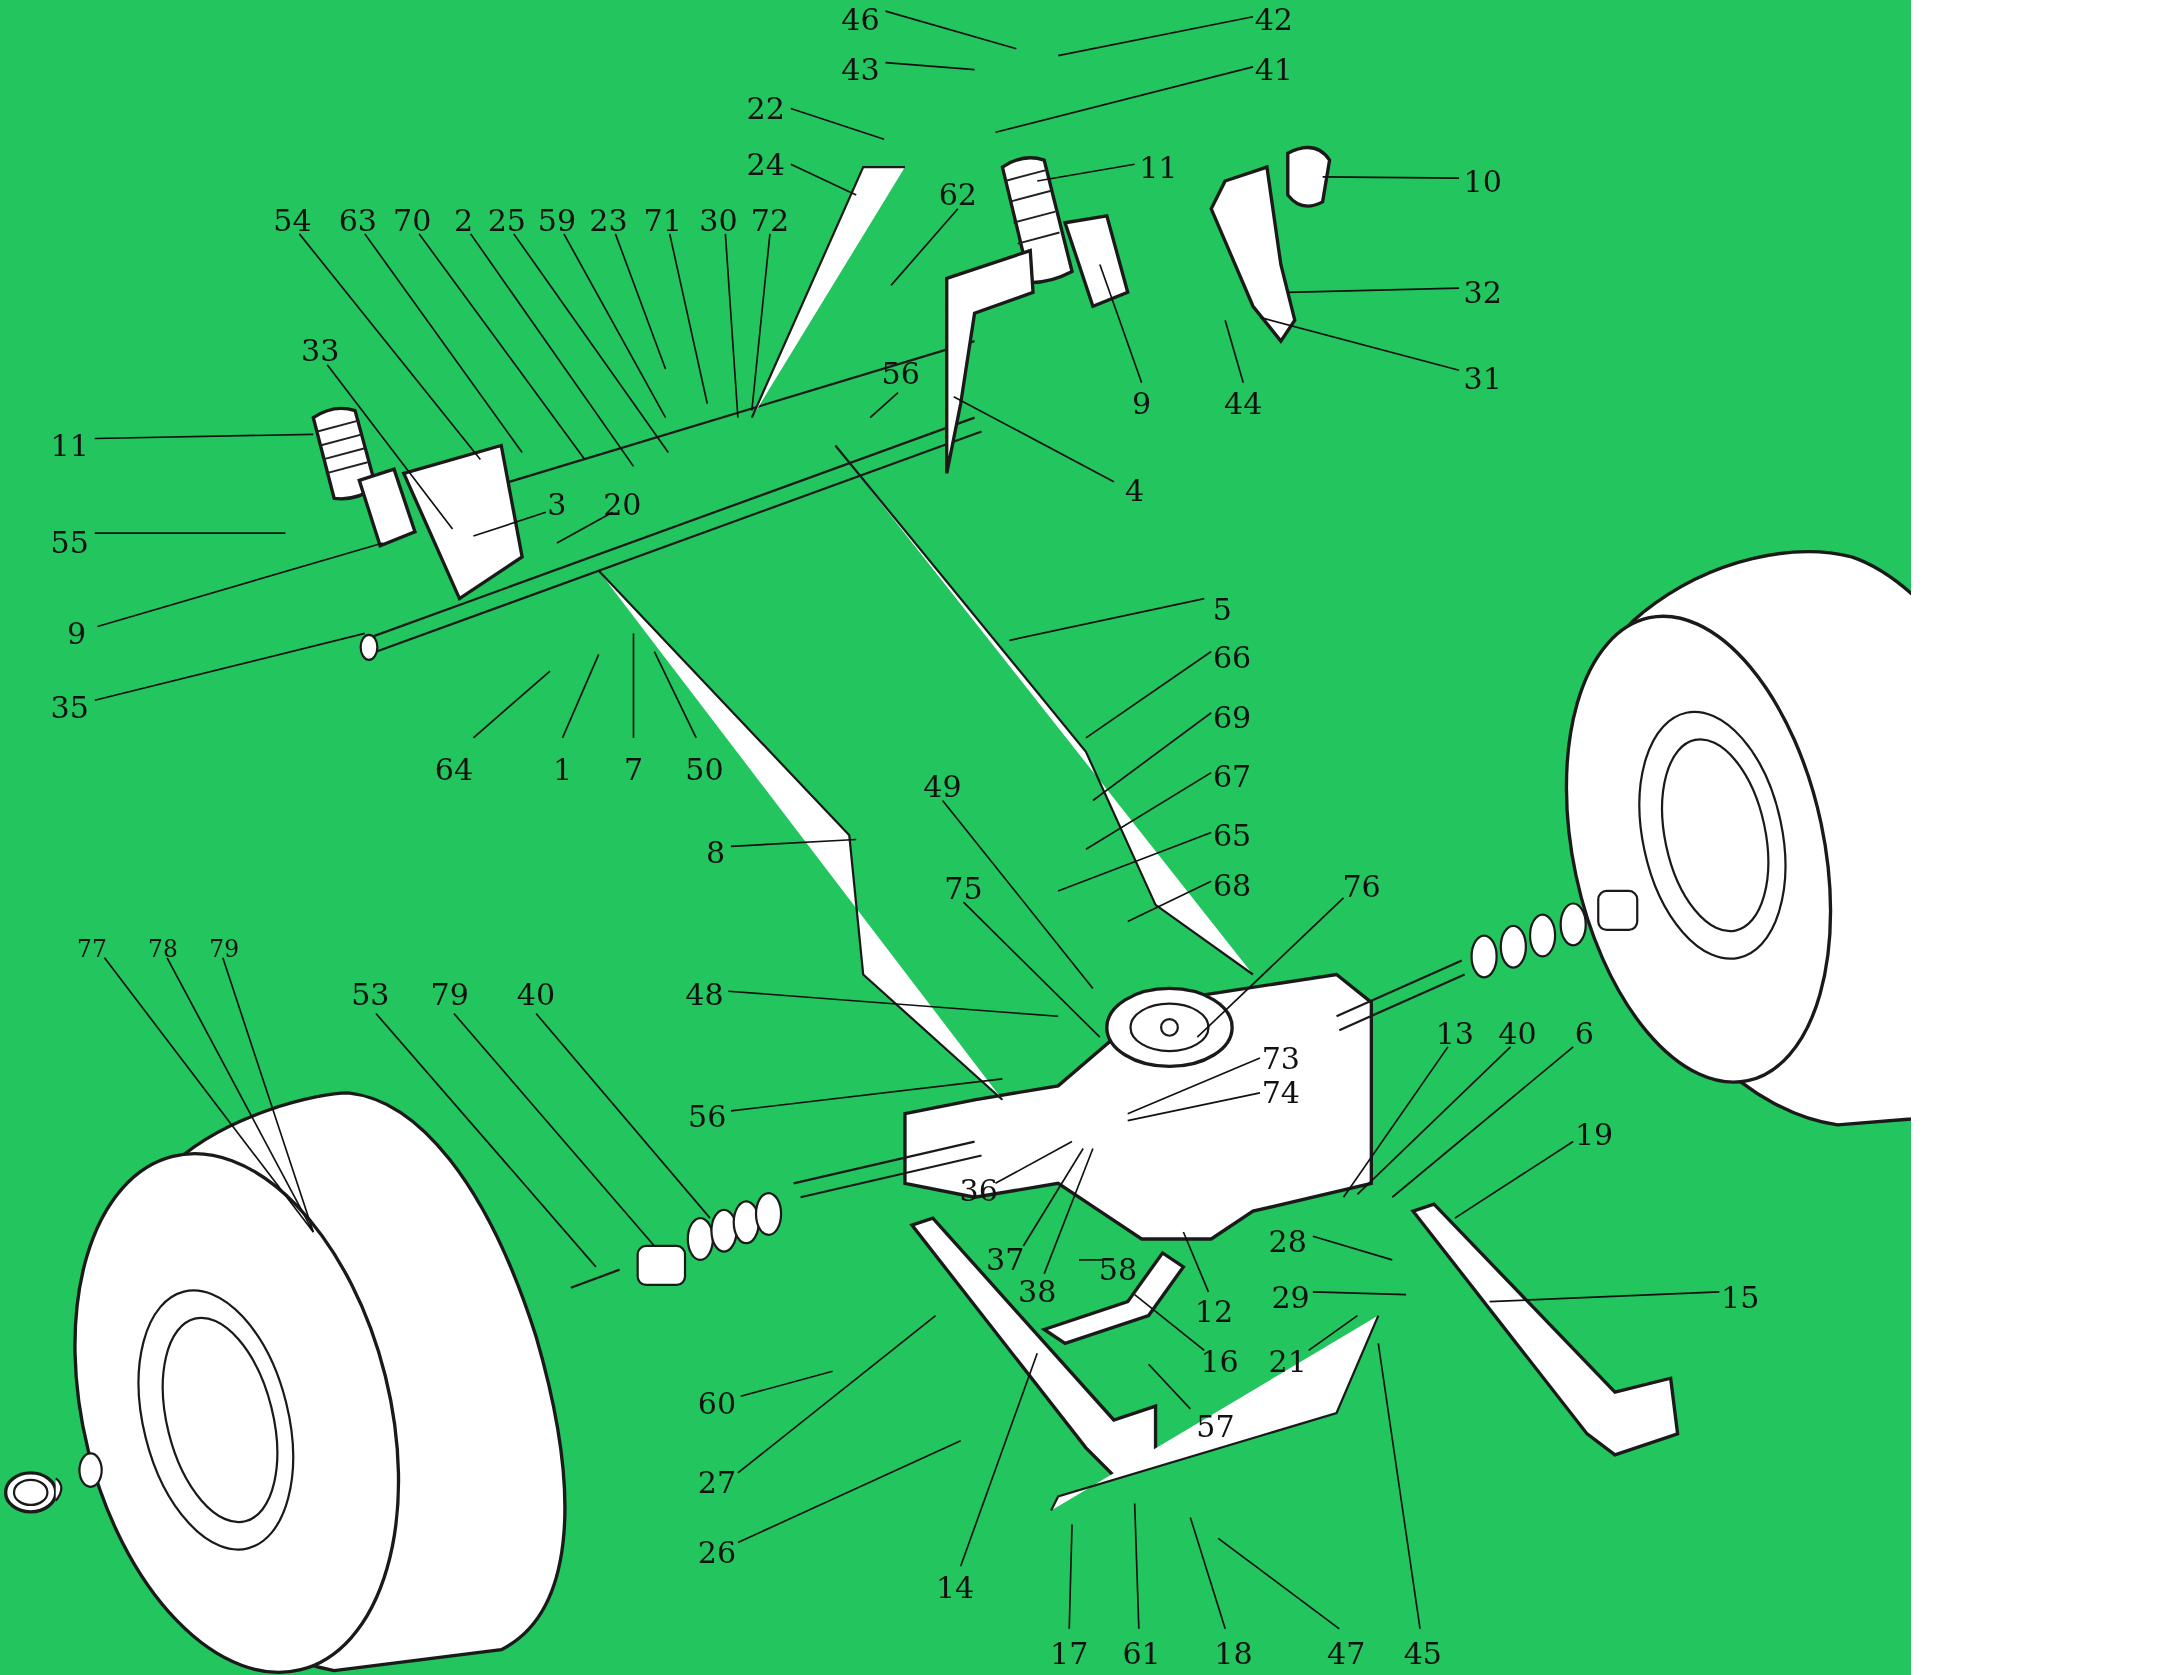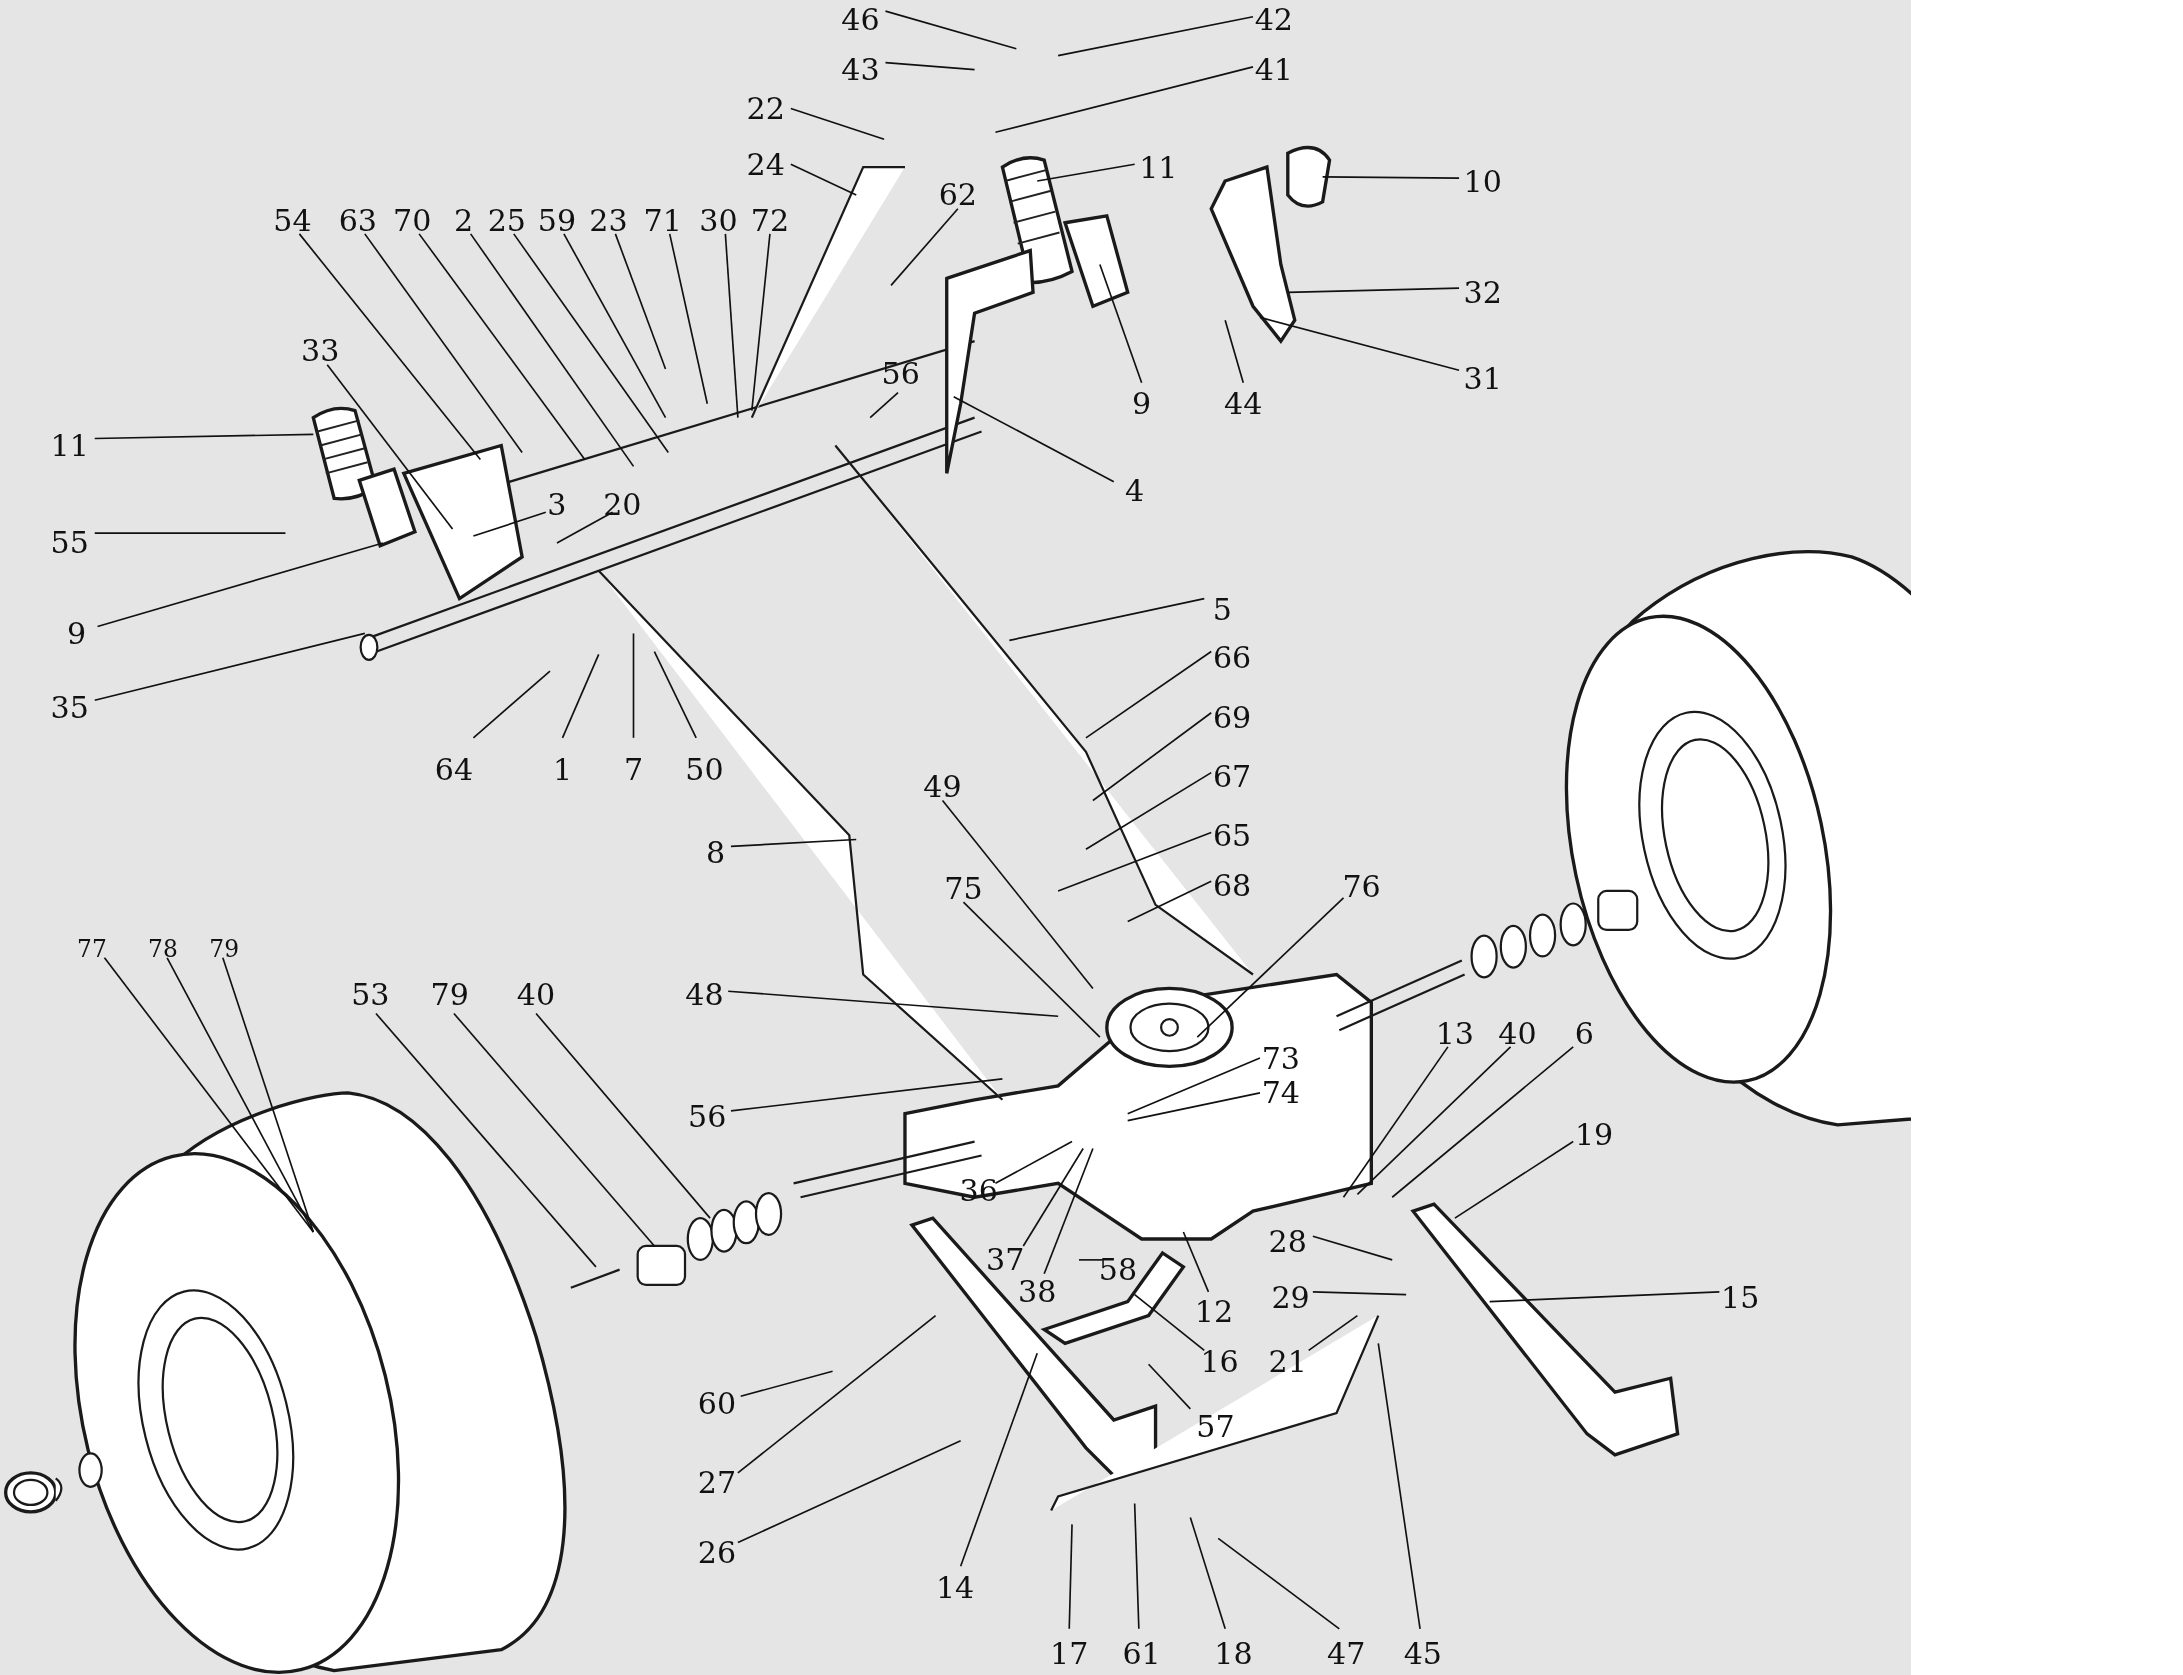--- a/index.html
+++ b/index.html
@@ -1,16 +1,16 @@
 <!DOCTYPE html>
 <html style="font-size:12px"><head>
 <meta charset="utf-8">
 <style>
   html,body{margin:0;padding:0;background:#fff;}
-  #stage{position:relative;width:1911px;height:1675px;background:#e5e5e5;overflow:hidden;}
+  #stage{position:relative;width:1911px;height:1675px;background:#22c55e;overflow:hidden;}
   svg{position:absolute;left:0;top:0;}
   .callout{font-family:"DejaVu Serif",serif;font-size:40px;fill:#111;}
   .callout.small{font-size:31px;}
   .leader{stroke:#111;stroke-width:2.2;fill:none;}
   .part{stroke:#1a1a1a;stroke-width:2.4;fill:#fff;}
   .part-thin{stroke:#1a1a1a;stroke-width:1.6;fill:#fff;}
   .hatch{stroke:#222;stroke-width:1.4;}
 </style>
 </head>
 <body>

